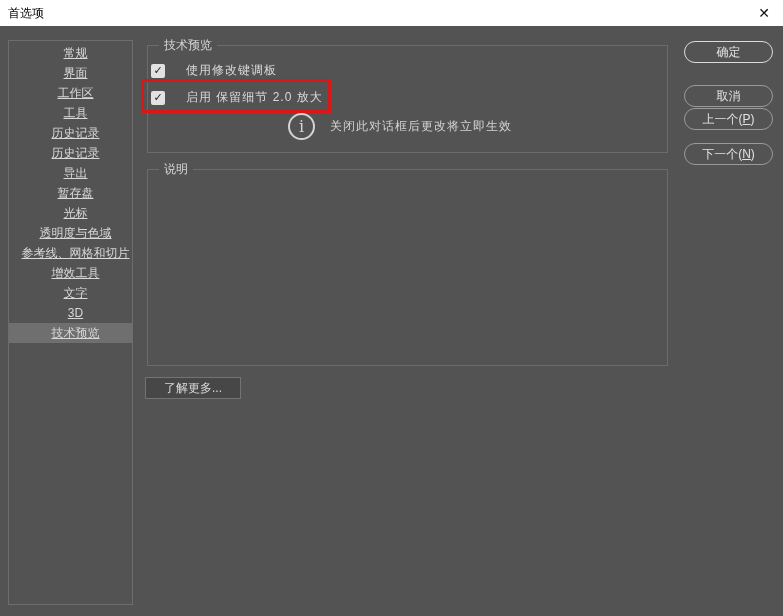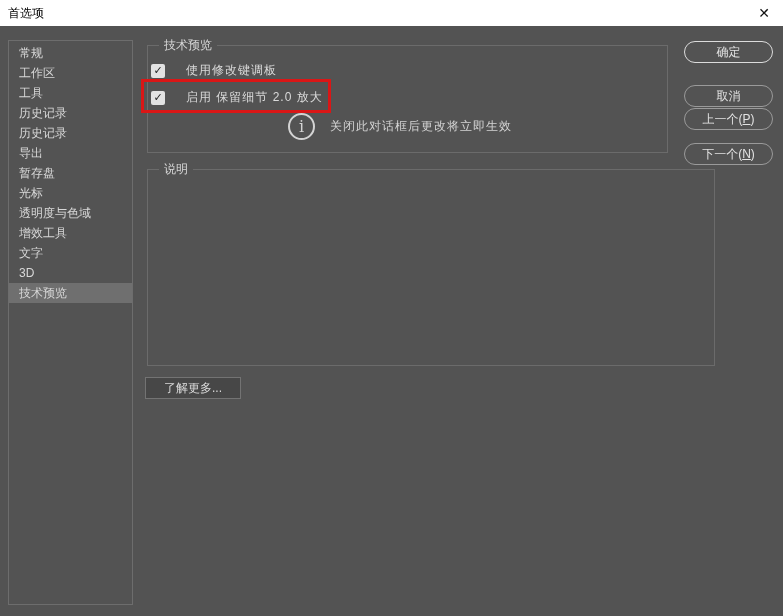--- a/index.html
+++ b/index.html
@@ -1,34 +1,34 @@
 <!DOCTYPE html>
 <html><head>
 <meta charset="utf-8">
 <style>
-  * { margin: 0; padding: 0; box-sizing: border-box; }
+  * { margin: 0; padding: 0; box-sizing: border-box; text-align: center; }
   html, body { width: 783px; height: 616px; }
   body { font-family: "Liberation Sans", "DejaVu Sans", sans-serif; background: #ffffff; }
   #dialog { position: relative; width: 783px; height: 616px; overflow: hidden; background: #535353; }
 
   
   .titlebar { position: absolute; left: 0; top: 0; width: 783px; height: 26px; background: #ffffff; display: flex; align-items: center; }
   .titlebar .title { margin-left: 8px; font-size: 12px; color: #000000; }
   .titlebar .close { position: absolute; right: 0; top: 0; width: 38px; height: 26px; display: flex; align-items: center; justify-content: center; font-size: 14px; color: #111111; cursor: pointer; }
 
   
   .sidebar { position: absolute; left: 8px; top: 40px; width: 125px; height: 565px; border: 1px solid #6d6d6d; background: #535353; padding-top: 2px; }
-  .side-item { height: 20px; line-height: 20px; padding-left: 10px; font-size: 12px; color: #d8d8d8; white-space: nowrap; cursor: pointer; }
+  .side-item { height: 20px; line-height: 20px; padding-left: 10px; font-size: 12px; color: #d8d8d8; white-space: nowrap; cursor: pointer; text-decoration: underline; }
   .side-item.selected { background: #6f6f6f; }
 
   
   .groupbox { position: absolute; border: 1px solid #6b6b6b; }
   .groupbox .gb-title { position: absolute; top: -8px; left: 11px; background: #535353; padding: 0 5px; font-size: 12px; color: #d8d8d8; line-height: 15px; }
   #group-tech { left: 147px; top: 45px; width: 521px; height: 108px; }
-  #group-desc { left: 147px; top: 169px; width: 568px; height: 197px; }
+  #group-desc { left: 147px; top: 169px; width: 521px; height: 197px; }
 
   
   .check-row { position: absolute; display: flex; align-items: center; }
   #check-row-1 { left: 151px; top: 62px; }
   #check-row-2 { left: 151px; top: 89px; }
   .checkbox { width: 14px; height: 14px; background: #e2e2e2; border-radius: 2px; display: flex; align-items: center; justify-content: center; font-size: 11px; font-weight: bold; color: #1c1c1c; cursor: pointer; }
   .check-label { margin-left: 21px; font-size: 12px; color: #dadada; letter-spacing: 1px; }
 
   
   #annotation-box { position: absolute; left: 141px; top: 79px; width: 190px; height: 34px; border: 3px solid #da1616; pointer-events: none; }
@@ -55,28 +55,30 @@
 
 <div id="dialog">
 
   <div class="titlebar">
     <span class="title">首选项</span>
     <span class="close">✕</span>
   </div>
 
   <div class="sidebar">
     <div class="side-item">常规</div>
+    <div class="side-item">界面</div>
     <div class="side-item">工作区</div>
     <div class="side-item">工具</div>
     <div class="side-item">历史记录</div>
     <div class="side-item">历史记录</div>
     <div class="side-item">导出</div>
     <div class="side-item">暂存盘</div>
     <div class="side-item">光标</div>
     <div class="side-item">透明度与色域</div>
+    <div class="side-item">参考线、网格和切片</div>
     <div class="side-item">增效工具</div>
     <div class="side-item">文字</div>
     <div class="side-item">3D</div>
     <div class="side-item selected">技术预览</div>
   </div>
 
   <div class="groupbox" id="group-tech">
     <span class="gb-title">技术预览</span>
   </div>
 

